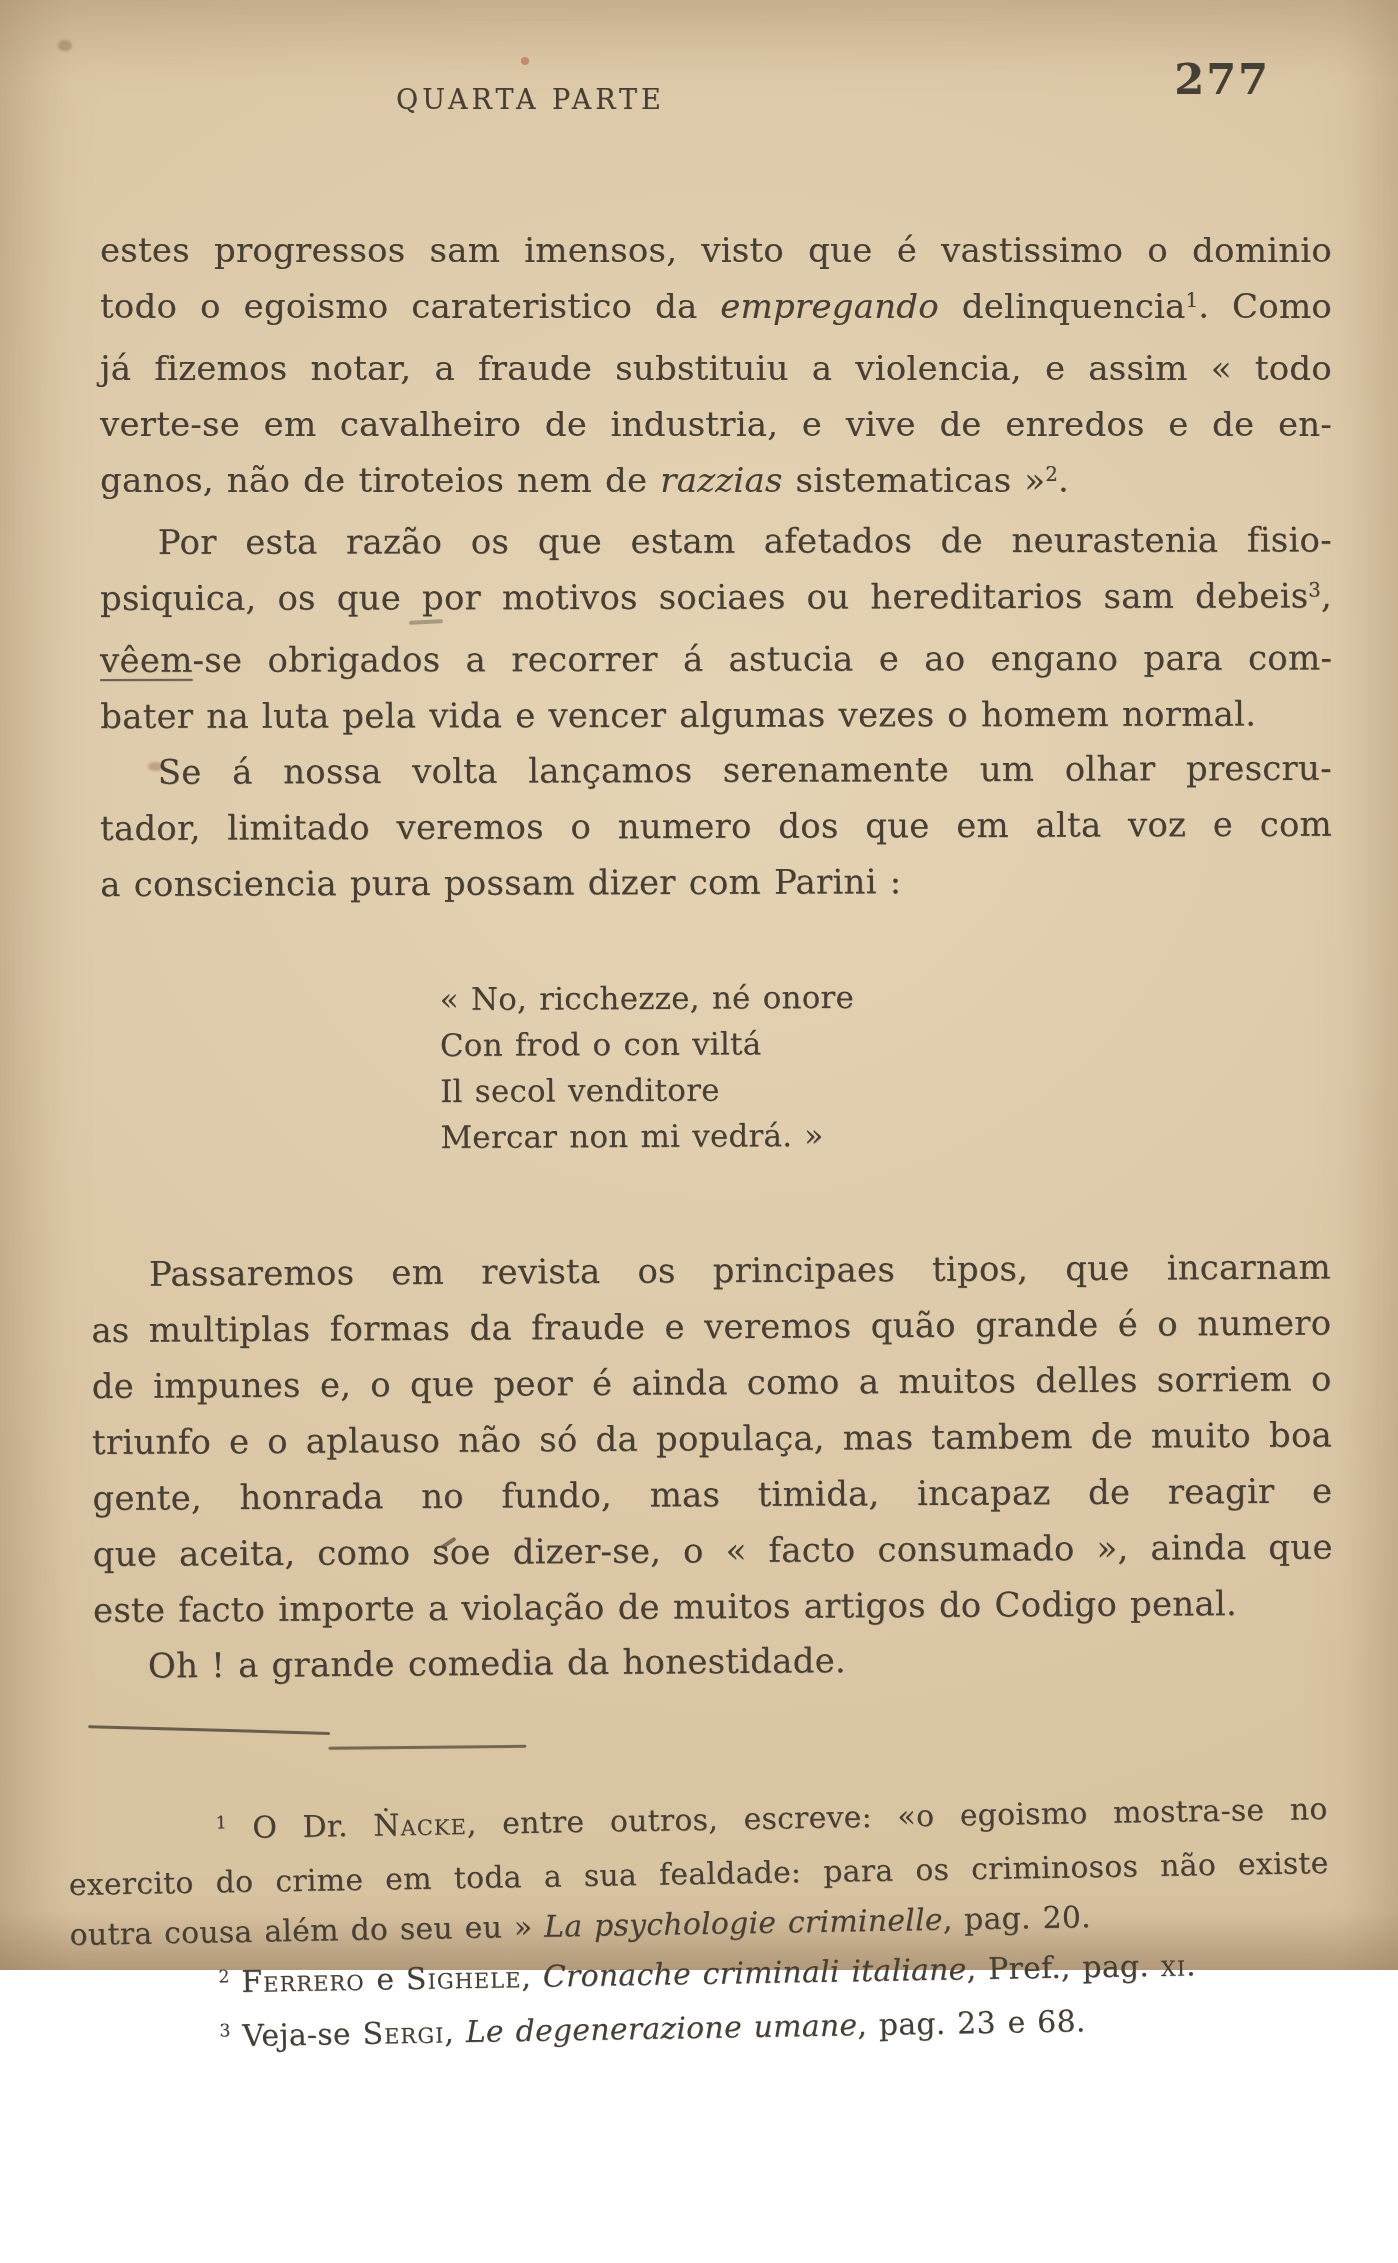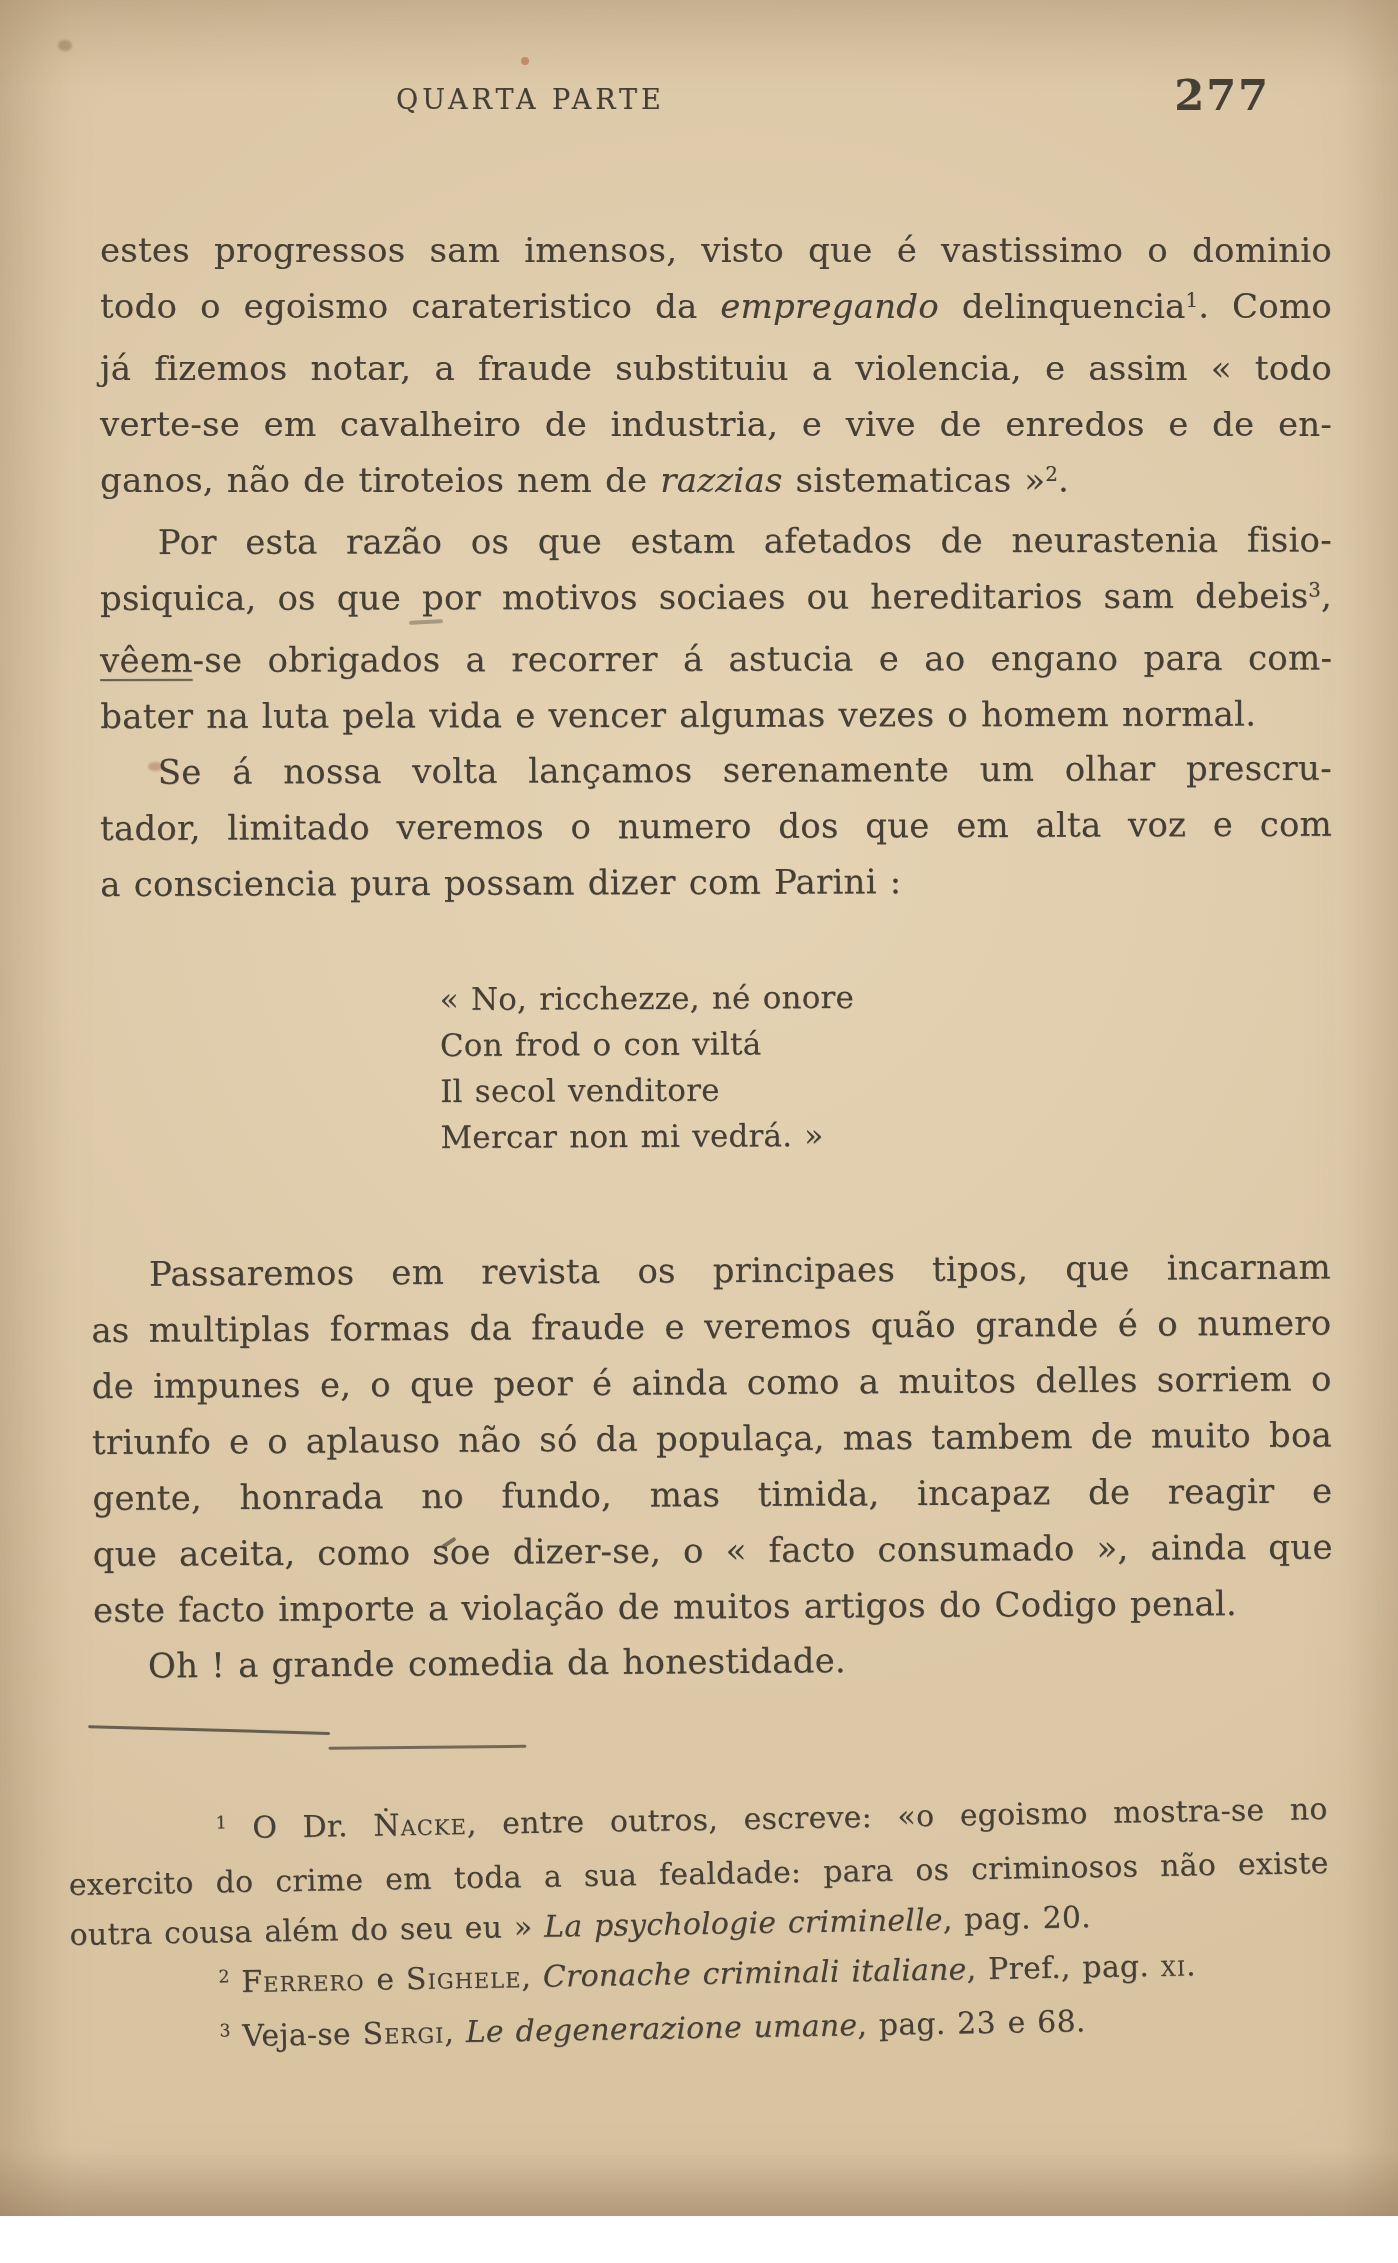--- a/index.html
+++ b/index.html
@@ -1,42 +1,42 @@
 <!DOCTYPE html>
 <html style="--paper: #d9c4a2; --ink: #453f35;"><head>
 <meta charset="utf-8">
 <style>
   html, body { margin: 0; padding: 0; }
   body { width: 1398px; height: 2263px; overflow: hidden; }
 
   .page {
     position: relative;
     width: 1398px;
-    height: 2216px;
+    height: 1970px;
     font-family: "DejaVu Serif", "Liberation Serif", serif;
     color: var(--ink, #453f35);
     background:
       radial-gradient(140% 90% at 52% 38%, rgba(238,224,196,.55) 0%, rgba(238,224,196,0) 62%),
       linear-gradient(180deg, rgba(176,146,110,.30) 0%, rgba(176,146,110,0) 4%, rgba(176,146,110,0) 97%, rgba(140,110,80,.38) 100%),
       linear-gradient(90deg, rgba(170,140,104,.26) 0%, rgba(170,140,104,0) 5%, rgba(170,140,104,0) 96%, rgba(170,140,104,.22) 100%),
       var(--paper, #d9c4a2);
     box-shadow: inset 0 0 90px rgba(120, 95, 65, .28);
   }
 
   .running-title {
     position: absolute;
     left: 396px; top: 84px;
     font-size: 27px;
     letter-spacing: 4px;
     white-space: nowrap;
     text-shadow: 0.4px 0.4px 0.6px rgba(60,50,40,.35);
   }
   .page-number {
     position: absolute;
-    right: 128px; top: 70px;
+    right: 128px; top: 54px;
     font-size: 43px;
     font-weight: 600;
     letter-spacing: 2px;
     text-shadow: 0.4px 0.4px 0.6px rgba(60,50,40,.35);
   }
 
   .text-block {
     position: absolute;
     left: 100px; top: 222px;
     width: 1232px;

